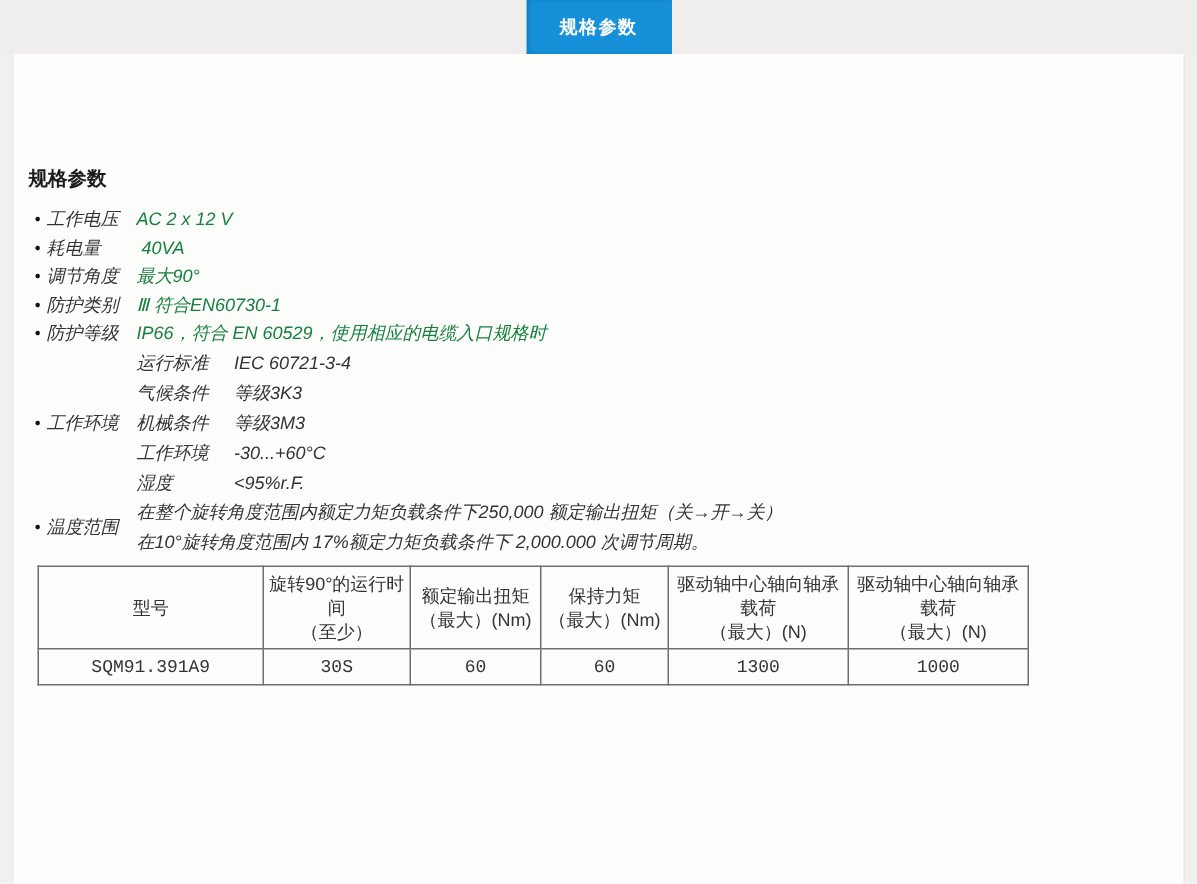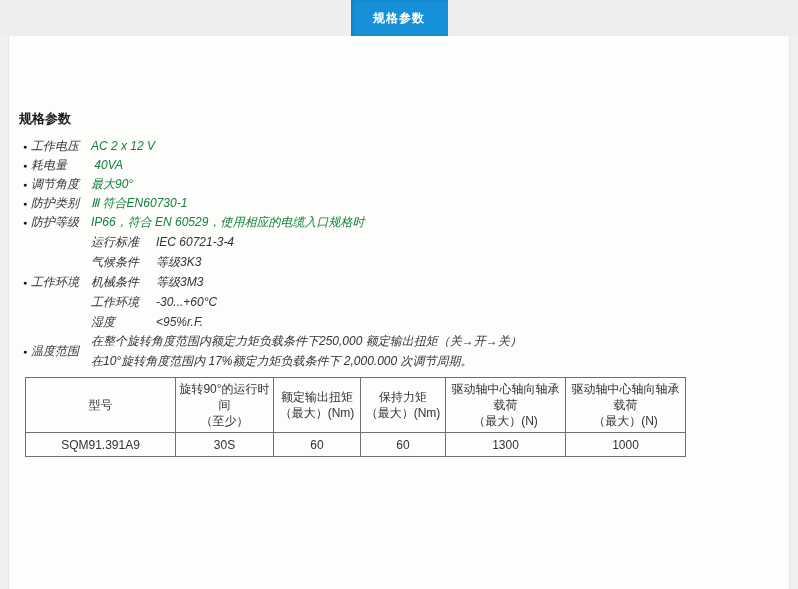--- a/index.html
+++ b/index.html
@@ -51,21 +51,21 @@
     border-collapse: collapse; table-layout: fixed;
     width: 660px; margin: 6px 0 0 6px;
     font-size: 12px; color: #333;
   }
   .spec-table th, .spec-table td {
     border: 1px solid #6f6f6f;
     text-align: center; vertical-align: middle;
     font-weight: normal; padding: 3px 2px;
   }
   .spec-table th { height: 46px; }
-  .spec-table td { height: 24px; }
+  .spec-table td { height: 24px; font-family: Liberation Mono, monospace; }
   .spec-table th span { display: block; line-height: 16px; }
 </style>
 </head>
 <body>
 
 <div class="header-strip">
   <div class="tab" style="background: rgb(21, 144, 217);">规格参数</div>
 </div>
 
 <div class="panel">

